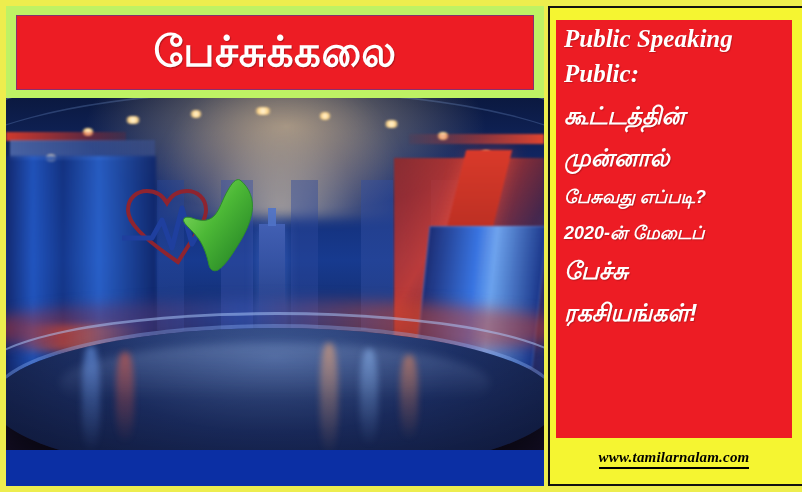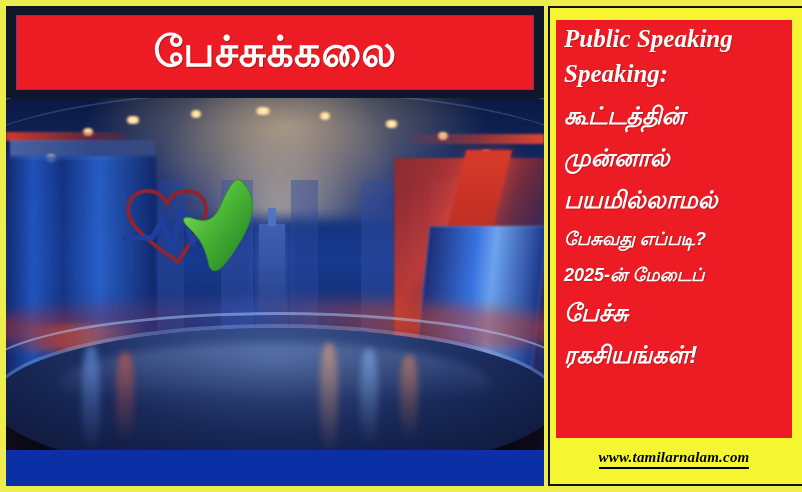--- a/index.html
+++ b/index.html
@@ -33,21 +33,21 @@
   }
 
   
   .title-banner {
     position: absolute;
     left: 0px;
     top: 0px;
     width: 538px;
     height: 92px;
     box-sizing: border-box;
-    background: #0f172a;
+    background: #bef264;
     padding: 9px 10px 8px 10px;
   }
   .title-banner-inner {
     width: 100%;
     height: 100%;
     box-sizing: border-box;
     background: #ed1c24;
     border: 1px solid #8a2f6e;
     display: flex;
     align-items: center;
@@ -486,26 +486,25 @@
         </div>
       </div>
     </div>
 
     <div class="bottom-bar"></div>
   </div>
 
   <div class="right-col">
     <div class="right-red">
       <div class="rline en">Public Speaking</div>
-      <div class="rline en">Speaking:</div>
+      <div class="rline en">Public:</div>
       <div class="rline ta">கூட்டத்தின்</div>
       <div class="rline ta">முன்னால்</div>
-      <div class="rline ta">பயமில்லாமல்</div>
       <div class="rline ta small">பேசுவது எப்படி?</div>
-      <div class="rline ta small">2025-ன் மேடைப்</div>
+      <div class="rline ta small">2020-ன் மேடைப்</div>
       <div class="rline ta">பேச்சு</div>
       <div class="rline ta">ரகசியங்கள்!</div>
     </div>
 
     <div class="url-bar">
       <span class="url-text">www.tamilarnalam.com</span>
     </div>
   </div>
 
 </div>

